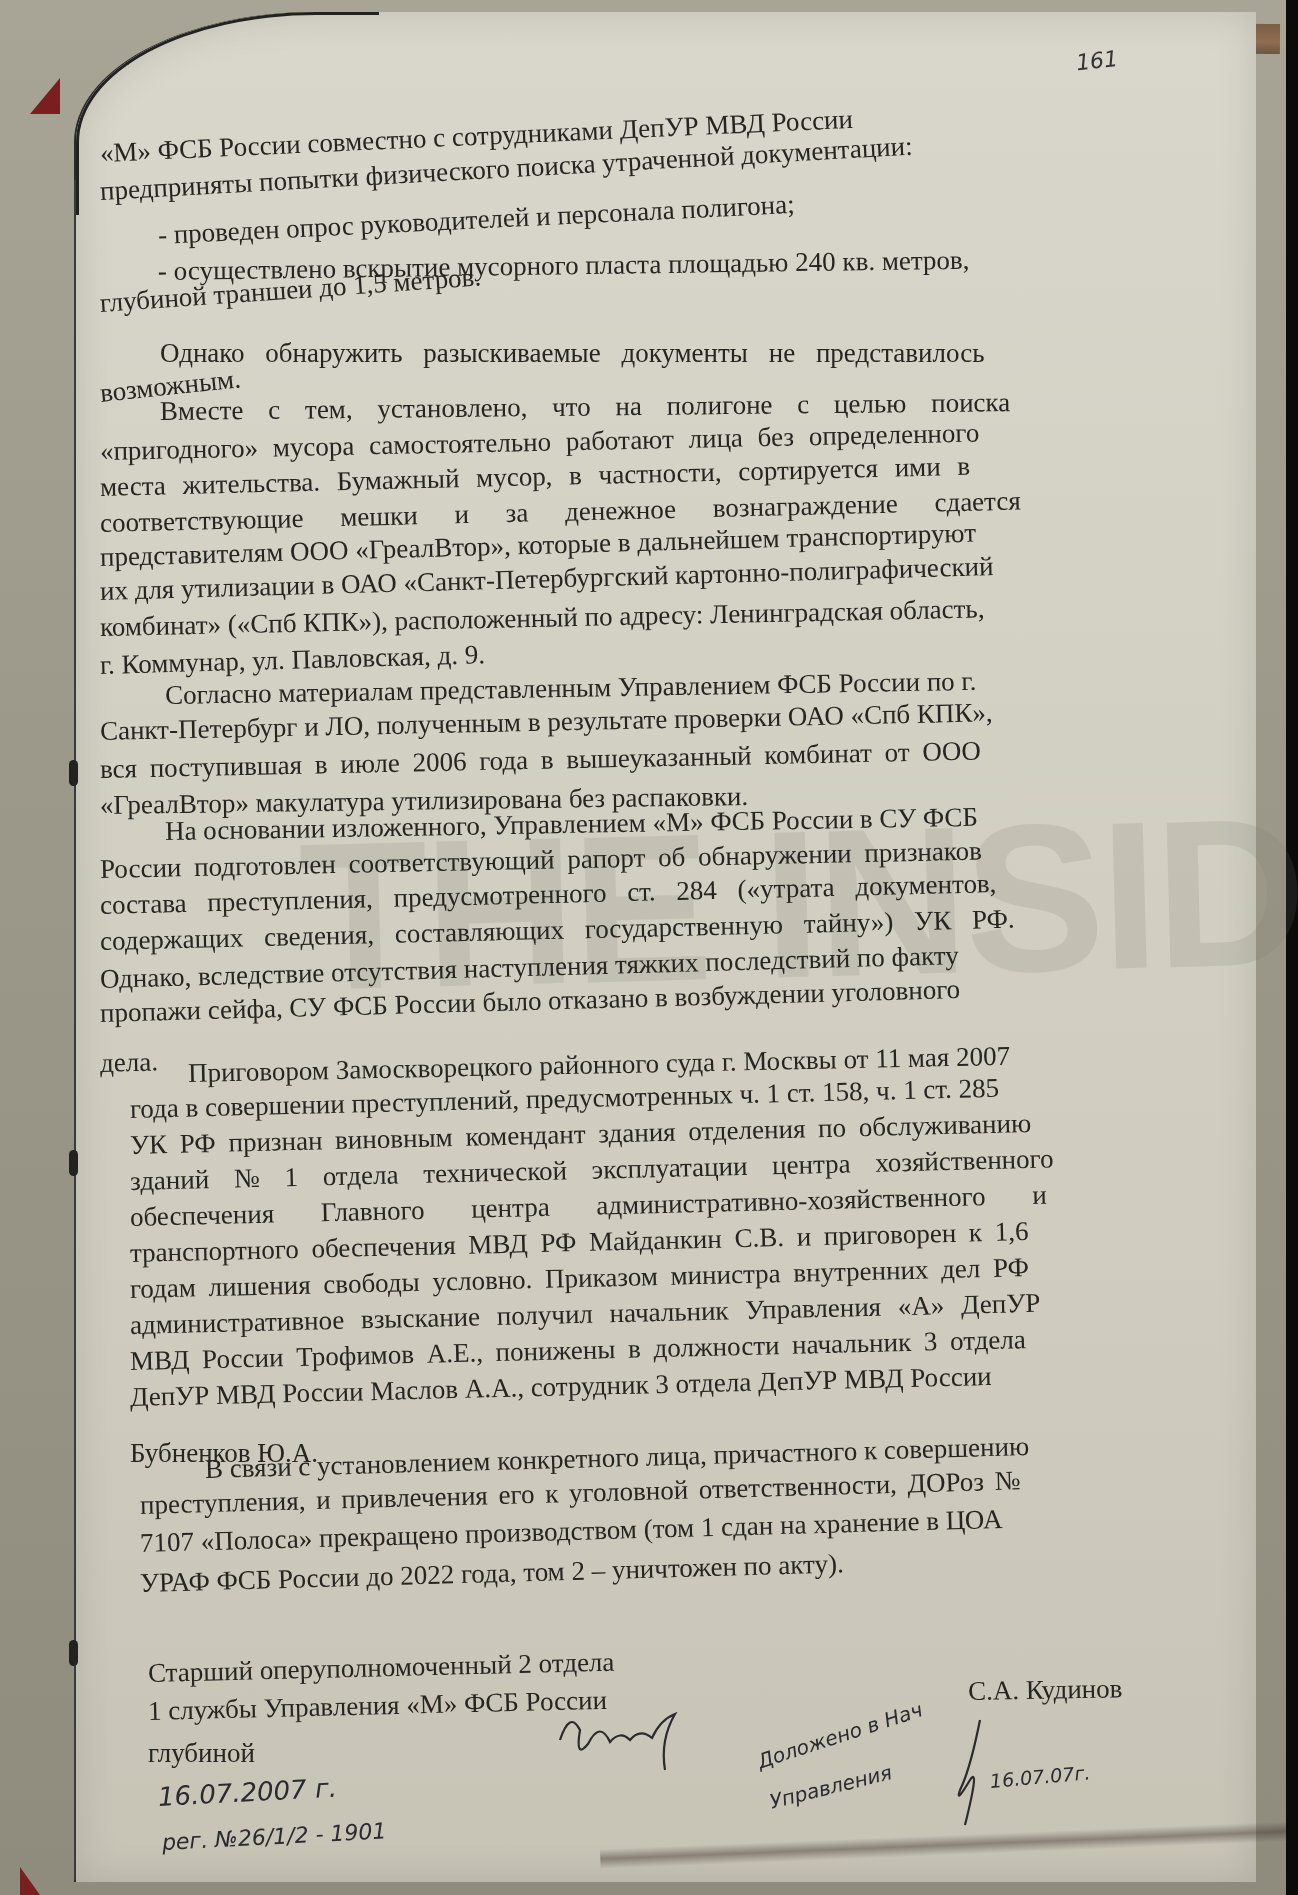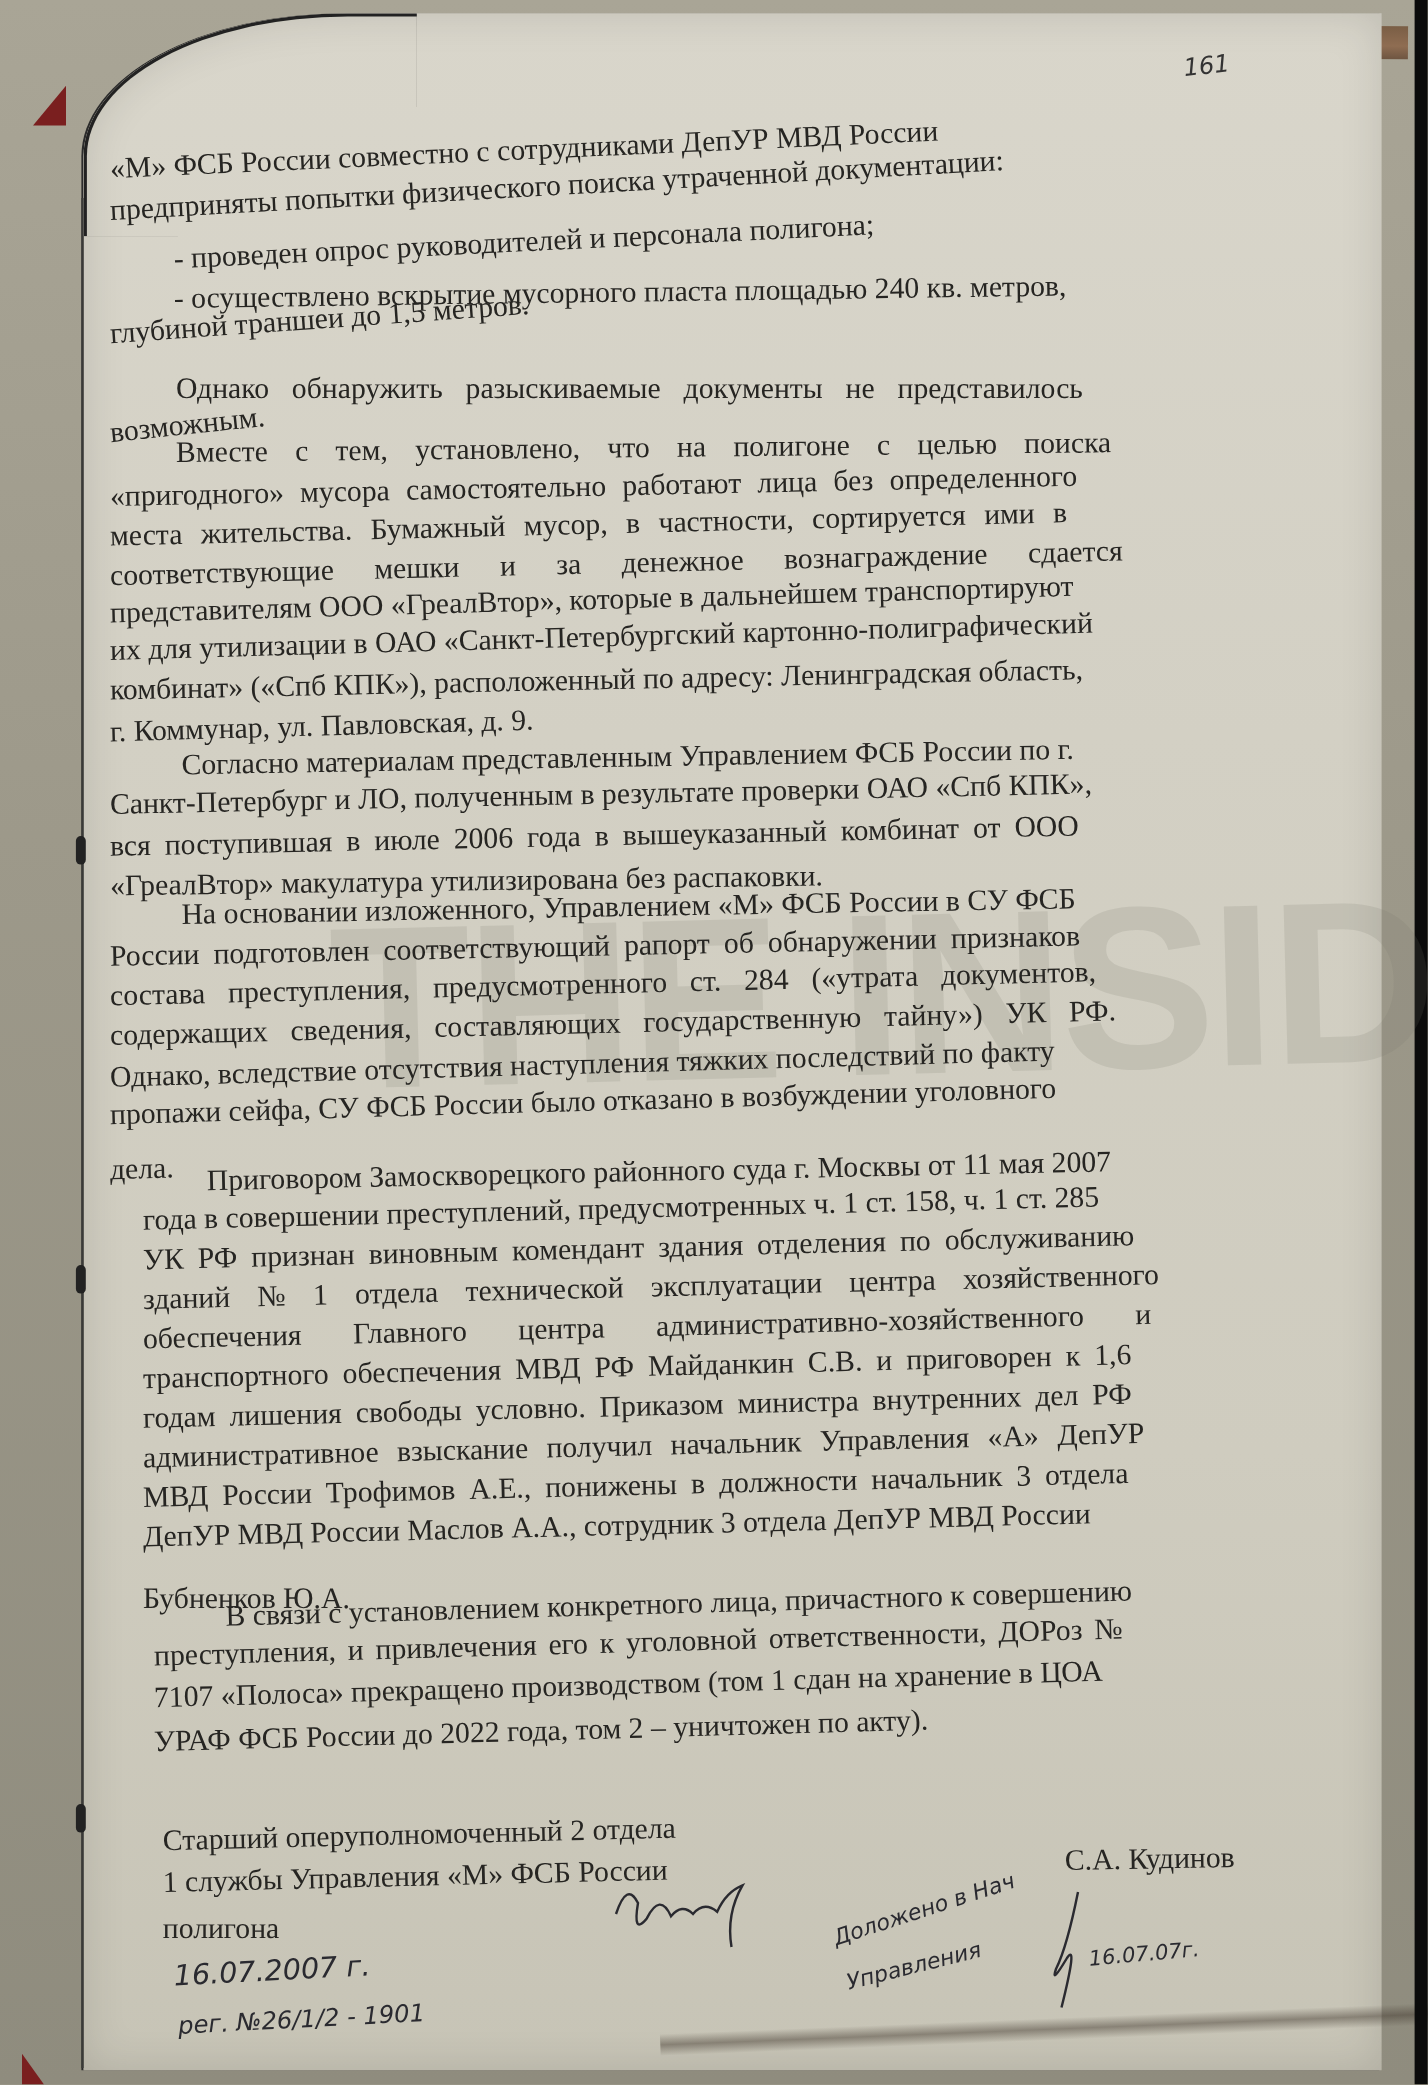--- a/index.html
+++ b/index.html
@@ -125,21 +125,21 @@
 <div class="line" style="left:130px;top:1348px;word-spacing:6px;transform:rotate(-1.4deg)">МВД России Трофимов А.Е., понижены в должности начальник 3 отдела</div>
 <div class="line" style="left:130px;top:1384px;transform:rotate(-1.4deg)">ДепУР МВД России Маслов А.А., сотрудник 3 отдела ДепУР МВД России</div>
 <div class="line" style="left:130px;top:1440px">Бубненков Ю.А.</div>
 <div class="line" style="left:205px;top:1456px;transform:rotate(-1.6deg)">В связи с установлением конкретного лица, причастного к совершению</div>
 <div class="line" style="left:140px;top:1492px;word-spacing:4px;transform:rotate(-1.6deg)">преступления, и привлечения его к уголовной ответственности, ДОРоз №</div>
 <div class="line" style="left:140px;top:1530px;transform:rotate(-1.6deg)">7107 «Полоса» прекращено производством (том 1 сдан на хранение в ЦОА</div>
 <div class="line" style="left:140px;top:1570px;transform:rotate(-1.6deg)">УРАФ ФСБ России до 2022 года, том 2 – уничтожен по акту).</div>
 
 <div class="line" style="left:148px;top:1660px;transform:rotate(-1.4deg)">Старший оперуполномоченный 2 отдела</div>
 <div class="line" style="left:148px;top:1698px;transform:rotate(-1.4deg)">1 службы Управления «М» ФСБ России</div>
-<div class="line" style="left:148px;top:1740px">полигона</div>
+<div class="line" style="left:148px;top:1740px">глубиной</div>
 <div class="line" style="left:968px;top:1678px;transform:rotate(-1deg)">С.А. Кудинов</div>
 
 <svg class="sig" style="left:540px;top:1700px" width="160" height="80">
   <path d="M20 40 Q30 10 40 30 Q35 60 48 44 Q60 20 70 42 Q80 30 90 40 Q100 28 112 38 Q120 20 135 14 Q120 40 125 70" fill="none" stroke="#2a2a30" stroke-width="2.2"></path>
 </svg>
 <div class="hand" style="left:158px;top:1782px;font-size:26px;transform:rotate(-3deg)">16.07.2007 г.</div>
 <div class="hand" style="left:162px;top:1830px;font-size:22px;transform:rotate(-3deg)">рег. №26/1/2 - 1901</div>
 <div class="hand" style="left:758px;top:1750px;font-size:20px;transform:rotate(-18deg)">Доложено в Нач</div>
 <div class="hand" style="left:770px;top:1790px;font-size:20px;transform:rotate(-14deg)">Управления</div>
 <svg class="sig" style="left:940px;top:1720px" width="60" height="110">

